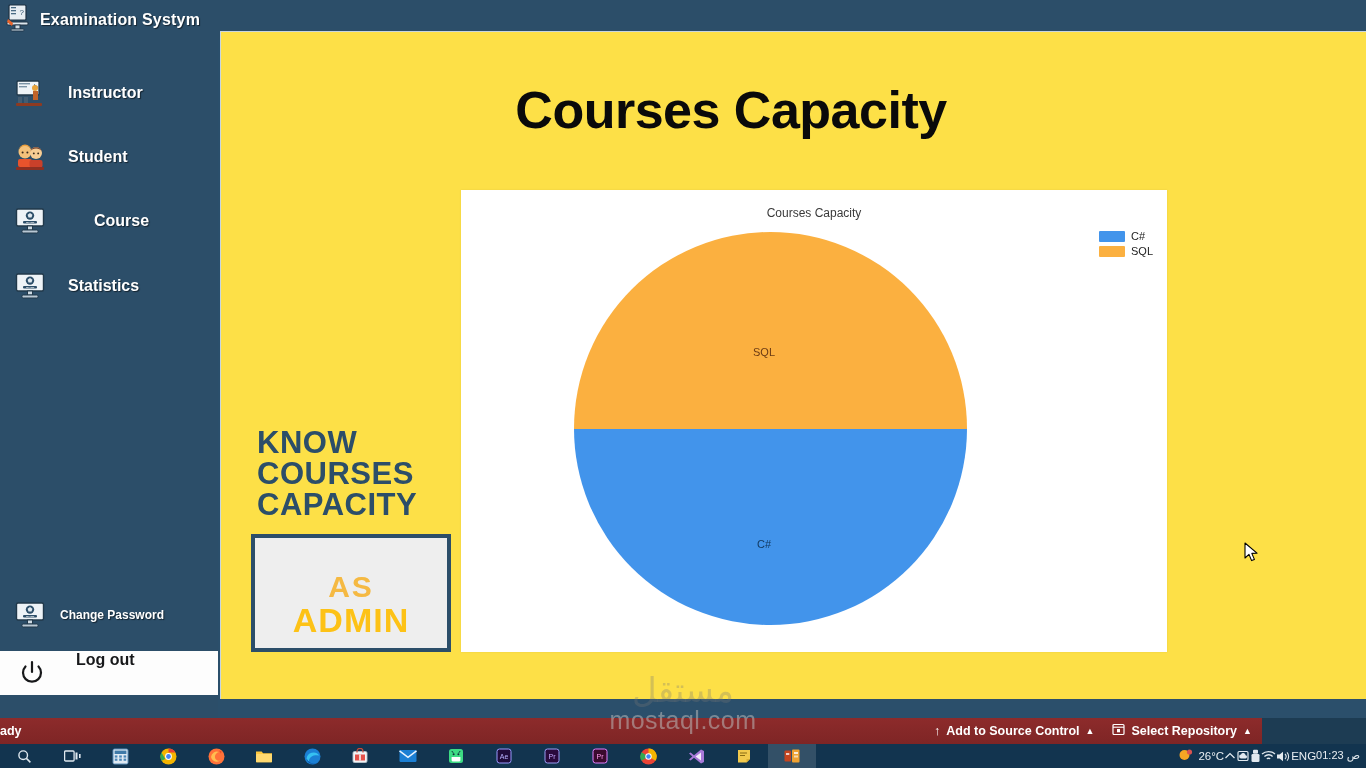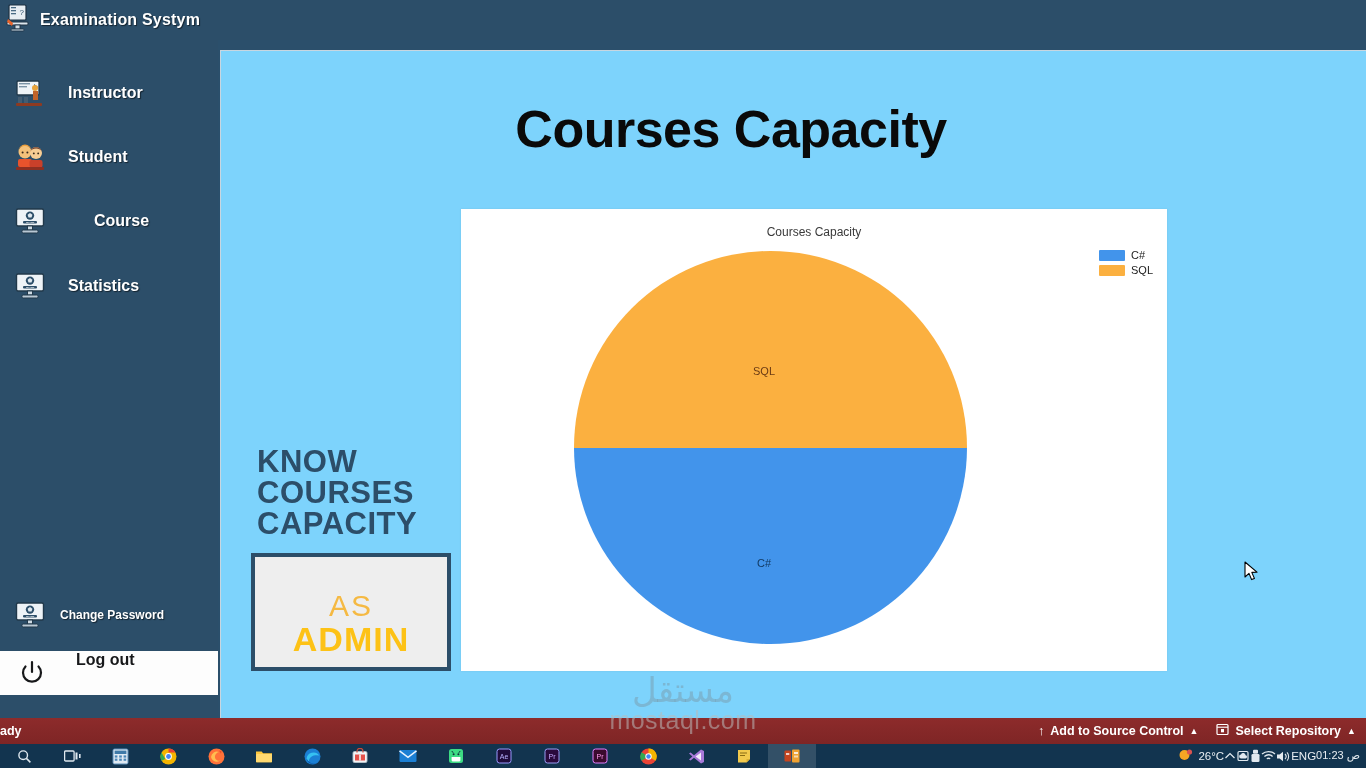--- a/index.html
+++ b/index.html
@@ -61,42 +61,42 @@
   }
   #nav-logout{
     position:absolute; left:0; top:611px; width:218px; height:44px;
     background:#fdfdfd; display:flex; cursor:pointer;
   }
   #nav-logout .ico{ width:44px; margin-left:10px; display:flex; align-items:center; justify-content:center;}
   #nav-logout .lbl{ color:#17181a; font-size:16px; font-weight:bold; margin-left:22px; }
 
   
   #content{
-    position:absolute; left:220px; top:50px; width:1146px; height:668px;
-    background:#7dd3fc;
+    position:absolute; left:220px; top:31px; width:1146px; height:668px;
+    background:#fde047;
     border-top:1px solid #c8d6e0; border-left:1px solid #c8d6e0;
     overflow:hidden;
   }
   #page-title{
     position:absolute; left:0; top:48px; width:1020px; text-align:center;
     font-size:52px; font-weight:bold; color:#0a0a0a; letter-spacing:-.5px;
   }
 
   
   #promo-head{
     position:absolute; left:36px; top:395px; width:220px;
     font-size:31px; font-weight:bold; line-height:1.0; color:#2c4e69;
     letter-spacing:.5px;
   }
   #promo-box{
     position:absolute; left:30px; top:502px; width:200px; height:118px;
     border:4px solid #2c4e69; background:#eeeeee;
     display:flex; flex-direction:column; align-items:center; justify-content:center;
   }
-  #promo-box .as{ font-size:30px; color:#f5b942; font-weight:normal; letter-spacing:2px; line-height:1.05;margin-top:24px;}
+  #promo-box .as{ font-size:30px; color:#f5b942; font-weight:bold; letter-spacing:2px; line-height:1.05;margin-top:24px;}
   #promo-box .admin{ font-size:34px; color:#fdc216; font-weight:bold; letter-spacing:1px; line-height:1.05;}
 
   
   #chart-panel{
     position:absolute; left:240px; top:158px; width:706px; height:462px;
     background:#ffffff;
     box-shadow:0 0 2px rgba(0,0,0,.08);
   }
   #chart-title{
     position:absolute; top:16px; left:0; width:706px; text-align:center;
@@ -139,21 +139,21 @@
     font-size:34px; color:rgba(120,120,120,.30); line-height:1;
     font-family:"DejaVu Sans", sans-serif; direction:rtl;
   }
   #watermark .wm-en{
     font-size:25px; color:rgba(185,185,185,.55); line-height:1.05;
     letter-spacing:.5px;
   }
 
   
   #vs-status{
-    position:absolute; left:0; top:718px; width:1366px; height:26px;
+    position:absolute; left:0; top:718px; width:1262px; height:26px;
     background:#8b2a2a;
     background:linear-gradient(180deg,#8d2b2b 0%, #7e2525 100%);
     display:flex; align-items:center; color:#fff; font-size:12.5px; font-weight:bold;
   }
   #vs-ready{ margin-left:-10px; padding-left:10px; }
   #vs-right{ margin-left:auto; display:flex; align-items:center; gap:18px; padding-right:10px; }
   .vs-btn{ display:flex; align-items:center; gap:6px; cursor:pointer; }
   .caret{ font-size:9px; }
 
   

